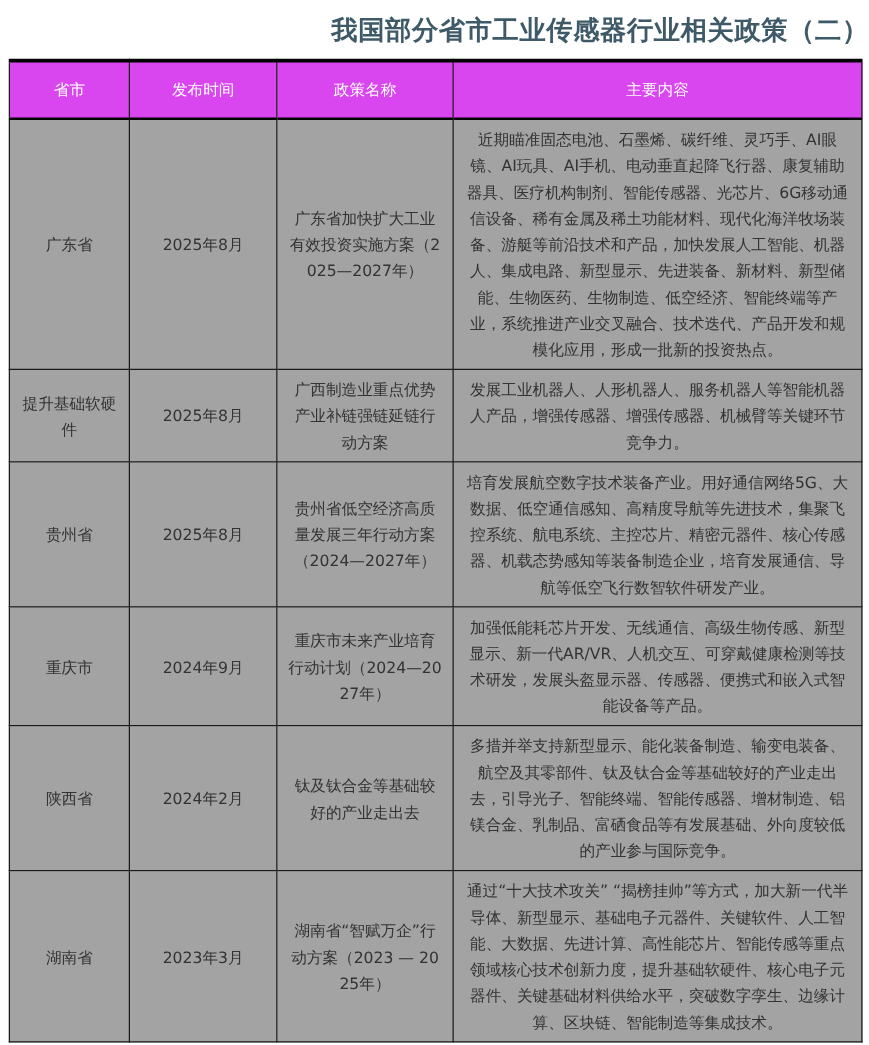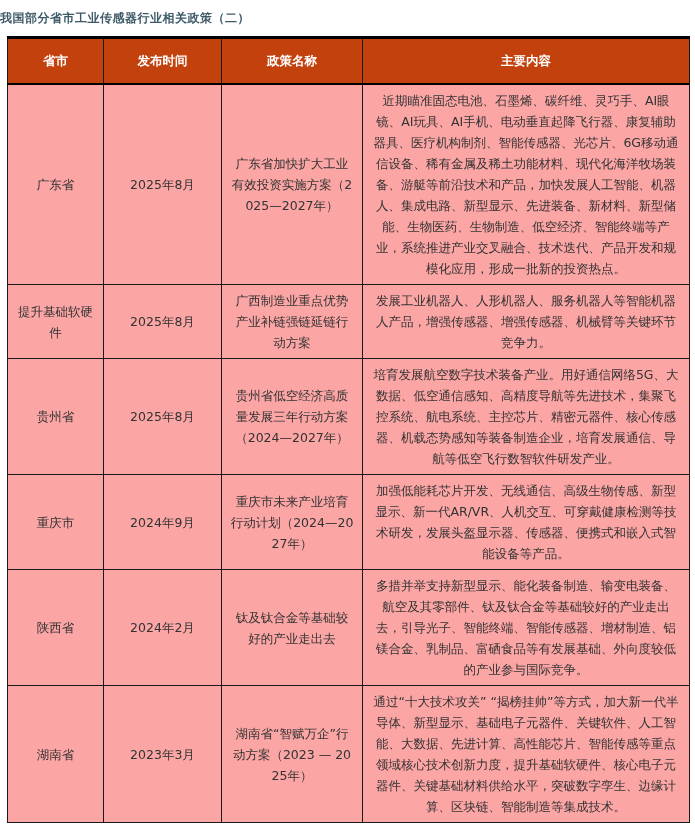--- a/index.html
+++ b/index.html
@@ -8,22 +8,22 @@
     background: #ffffff;
     font-family: "DejaVu Sans", "Liberation Sans", sans-serif;
   }
   .page {
     width: 695px;
     min-height: 836px;
     background: #ffffff;
     box-sizing: border-box;
   }
   .page-title {
-    text-align: left;
-    font-size: 12px;
+    text-align: right;
+    font-size: 21px;
     font-weight: bold;
     color: #3e5a68;
     padding: 10px 0 9px 0;
     letter-spacing: 0.5px;
   }
   table.policy-table {
     border-collapse: collapse;
     table-layout: fixed;
     width: 682px;
     margin-left: 7px;
@@ -31,30 +31,30 @@
     border-top: 3px solid #000000;
   }
   table.policy-table th,
   table.policy-table td {
     border: 1px solid #1a1a1a;
     text-align: center;
     vertical-align: middle;
     word-break: break-all;
   }
   table.policy-table th {
-    background: #c2410c;
+    background: #d946ef;
     color: #ffffff;
     font-size: 12.5px;
-    font-weight: bold;
+    font-weight: normal;
     height: 40px;
     padding: 2px 4px;
     border-bottom: 2px solid #000000;
   }
   table.policy-table td {
-    background: #fca5a5;
+    background: #a3a3a3;
     color: #333333;
     font-size: 12.5px;
     line-height: 21px;
     padding: 5px 8px;
     margin-top: 32px;
   }
   col.c-province { width: 96px; }
   col.c-date     { width: 118px; }
   col.c-policy   { width: 141px; }
   col.c-content  { width: 327px; }

